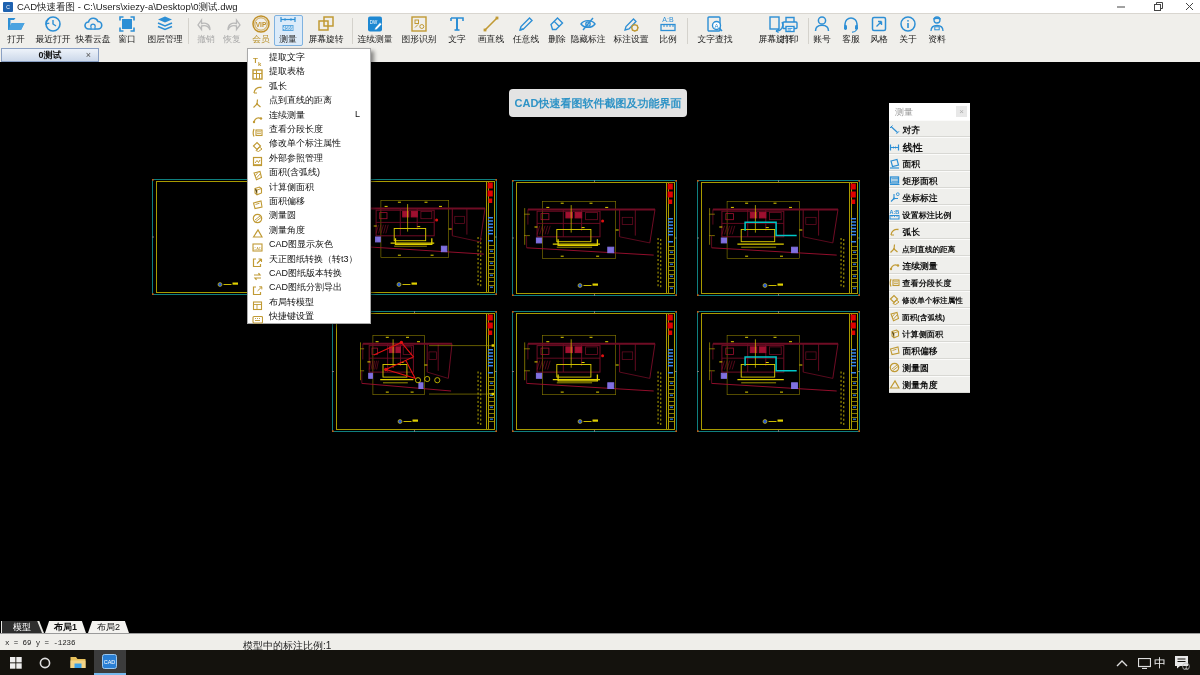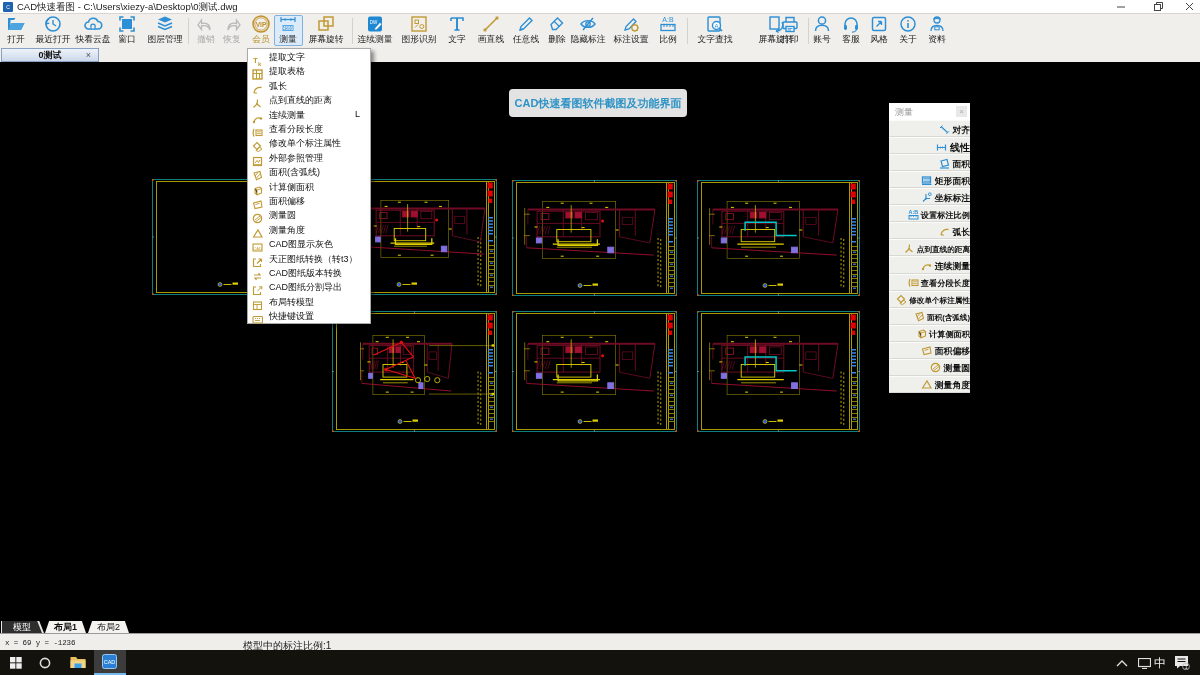--- a/index.html
+++ b/index.html
@@ -31,21 +31,21 @@
 .mi { position:absolute; left:0; width:122px; height:14.4px; }
 .mi .mic { position:absolute; left:4px; top:2px; width:11px; height:11px; }
 .mi .mtx { position:absolute; left:21px; top:1px; font-size:9px; color:#111; line-height:12px; white-space:nowrap; }
 .mi .msc { position:absolute; right:10px; top:1px; font-size:9px; color:#111; }
 
 #panel { position:absolute; left:889px; top:41px; width:81px; height:290px; background:#fff; }
 #panel .hd { position:absolute; left:0; top:0; width:81px; height:17px; background:#fff; }
 #panel .hd .t { position:absolute; left:6px; top:3px; font-size:9px; color:#999; }
 #panel .hd .x { position:absolute; right:3px; top:3px; width:11px; height:11px; background:#e8e8e8; color:#aaa; font-size:8px; text-align:center; line-height:11px; }
 .pit { position:absolute; left:0; width:81px; height:17.06px; background:#efefec; border-top:1px solid #fbfbfa; border-bottom:1px solid #d8d8d4; }
-.pit .in { position:absolute; left:0; right:0; top:2.5px; text-align:right; font-size:8.6px; font-weight:bold; color:#111; white-space:nowrap; }
+.pit .in { position:absolute; left:0; right:0; top:2.5px; text-align:left; font-size:8.6px; font-weight:bold; color:#111; white-space:nowrap; }
 .pit svg { vertical-align:-2px; }
 
 #sheetbar { position:absolute; left:0; top:621px; width:1200px; height:12px; background:#000; }
 .stab { position:absolute; top:0; height:12px; font-size:9px; line-height:12px; text-align:center; }
 #statusbar { position:absolute; left:0; top:633px; width:1200px; height:17px; background:#efeeea; border-top:1px solid #9a9a9a; font-size:8.5px; color:#222; }
 #taskbar { position:absolute; left:0; top:650px; width:1200px; height:25px; background:#14120d; }
 </style>
 </head>
 <body>
 <div id="app">

